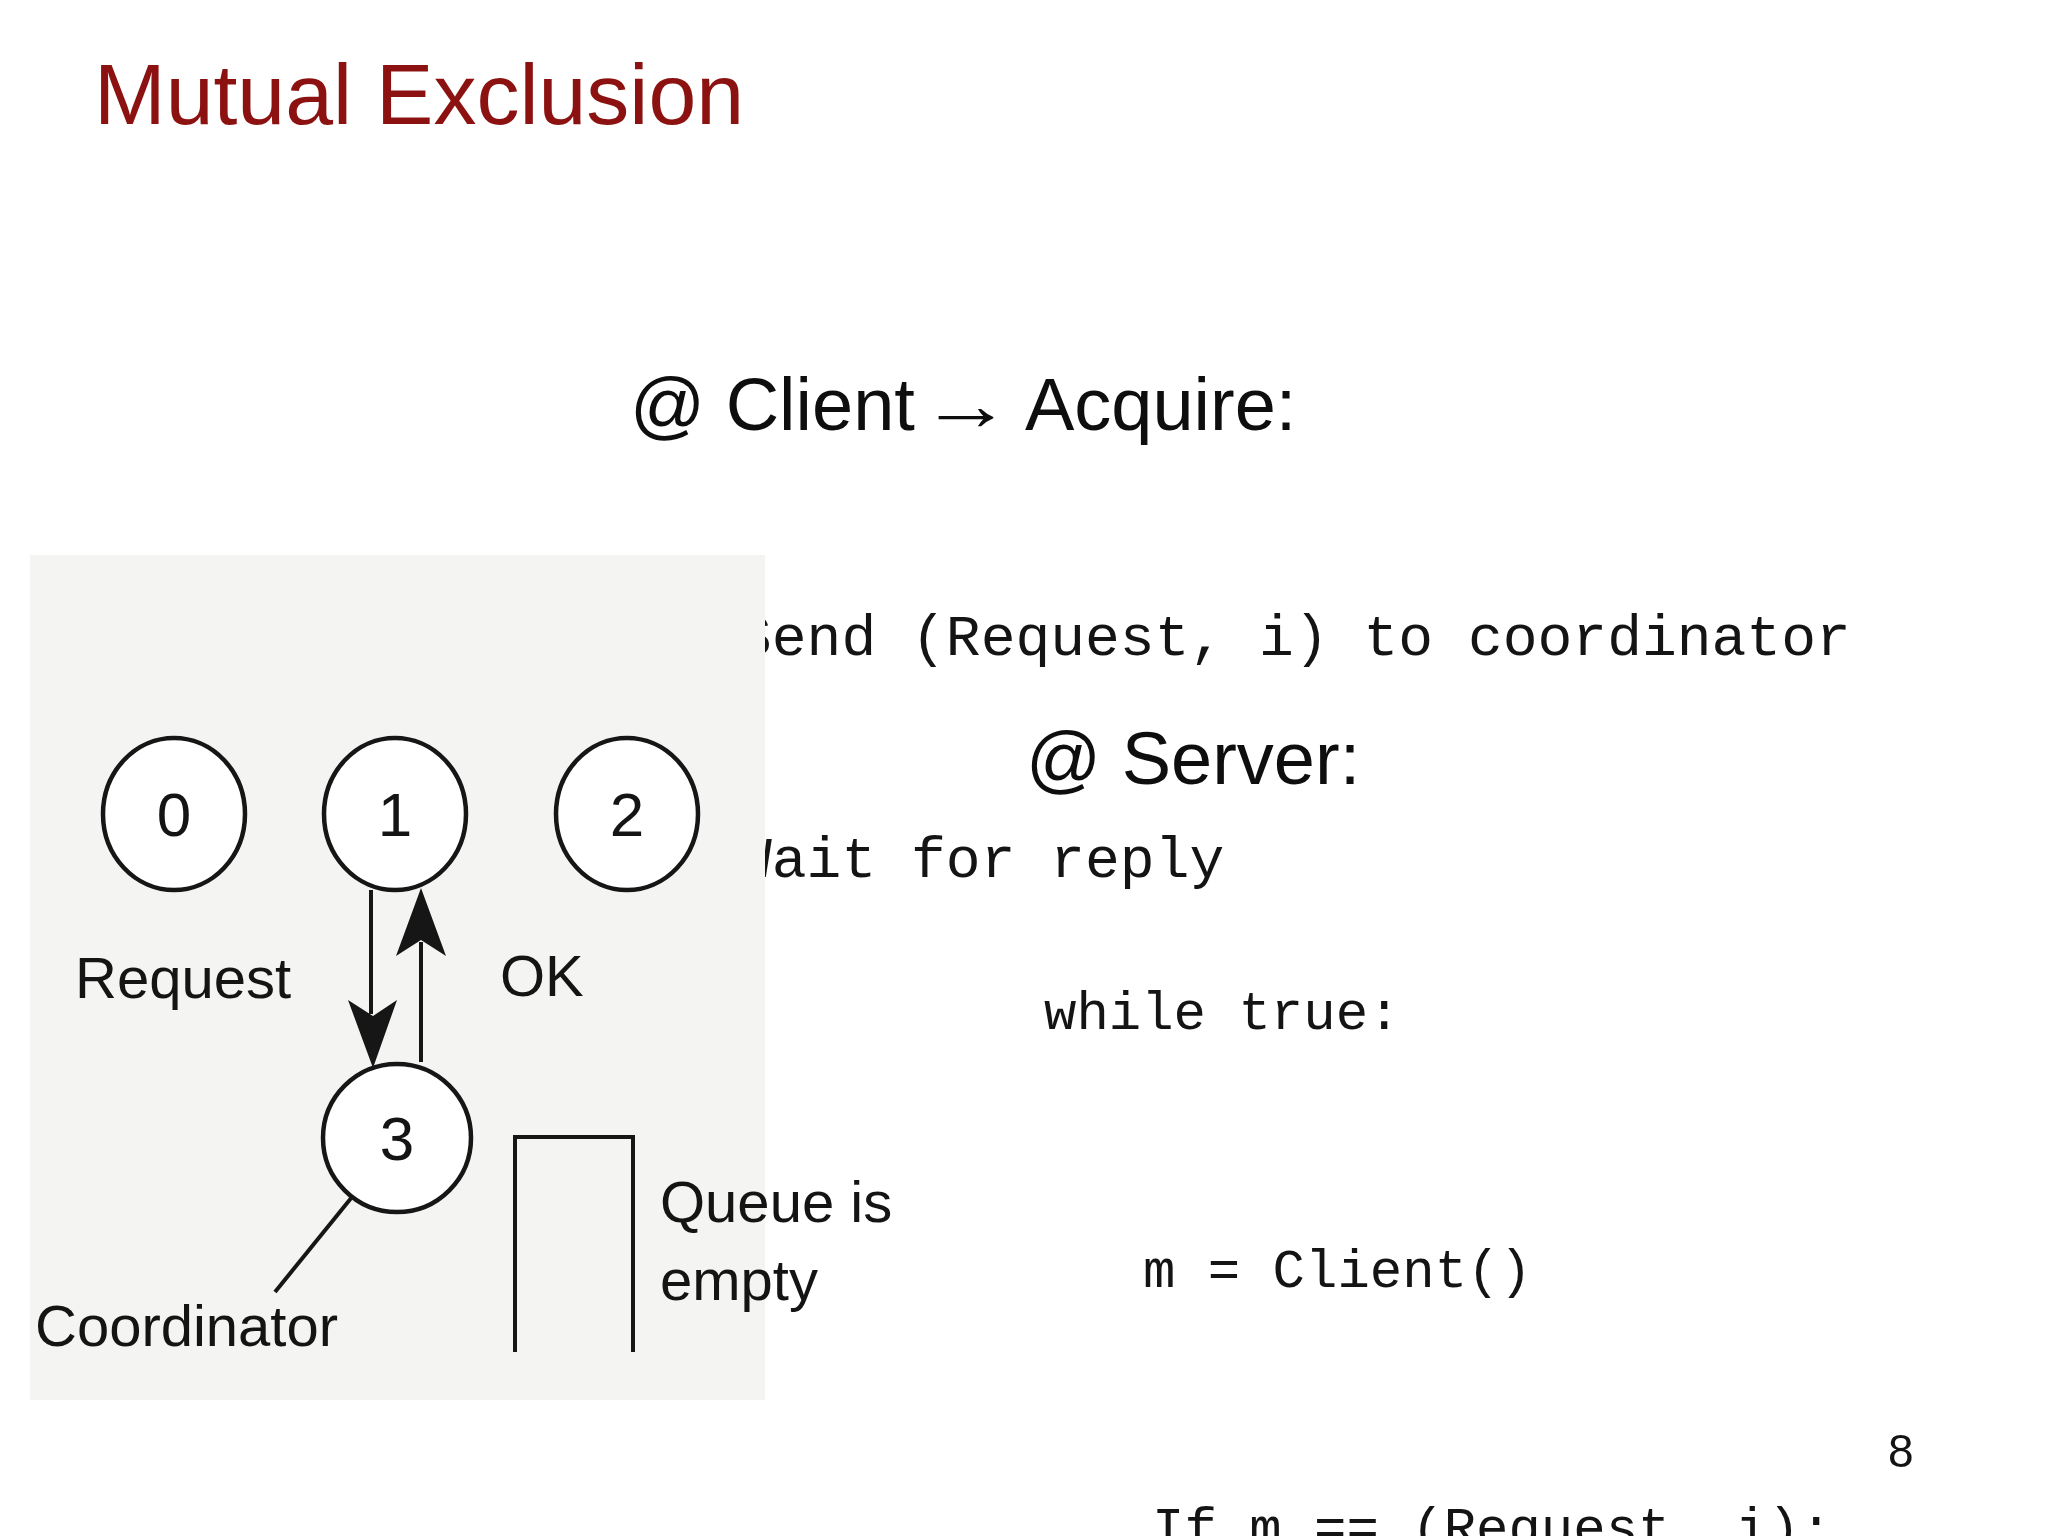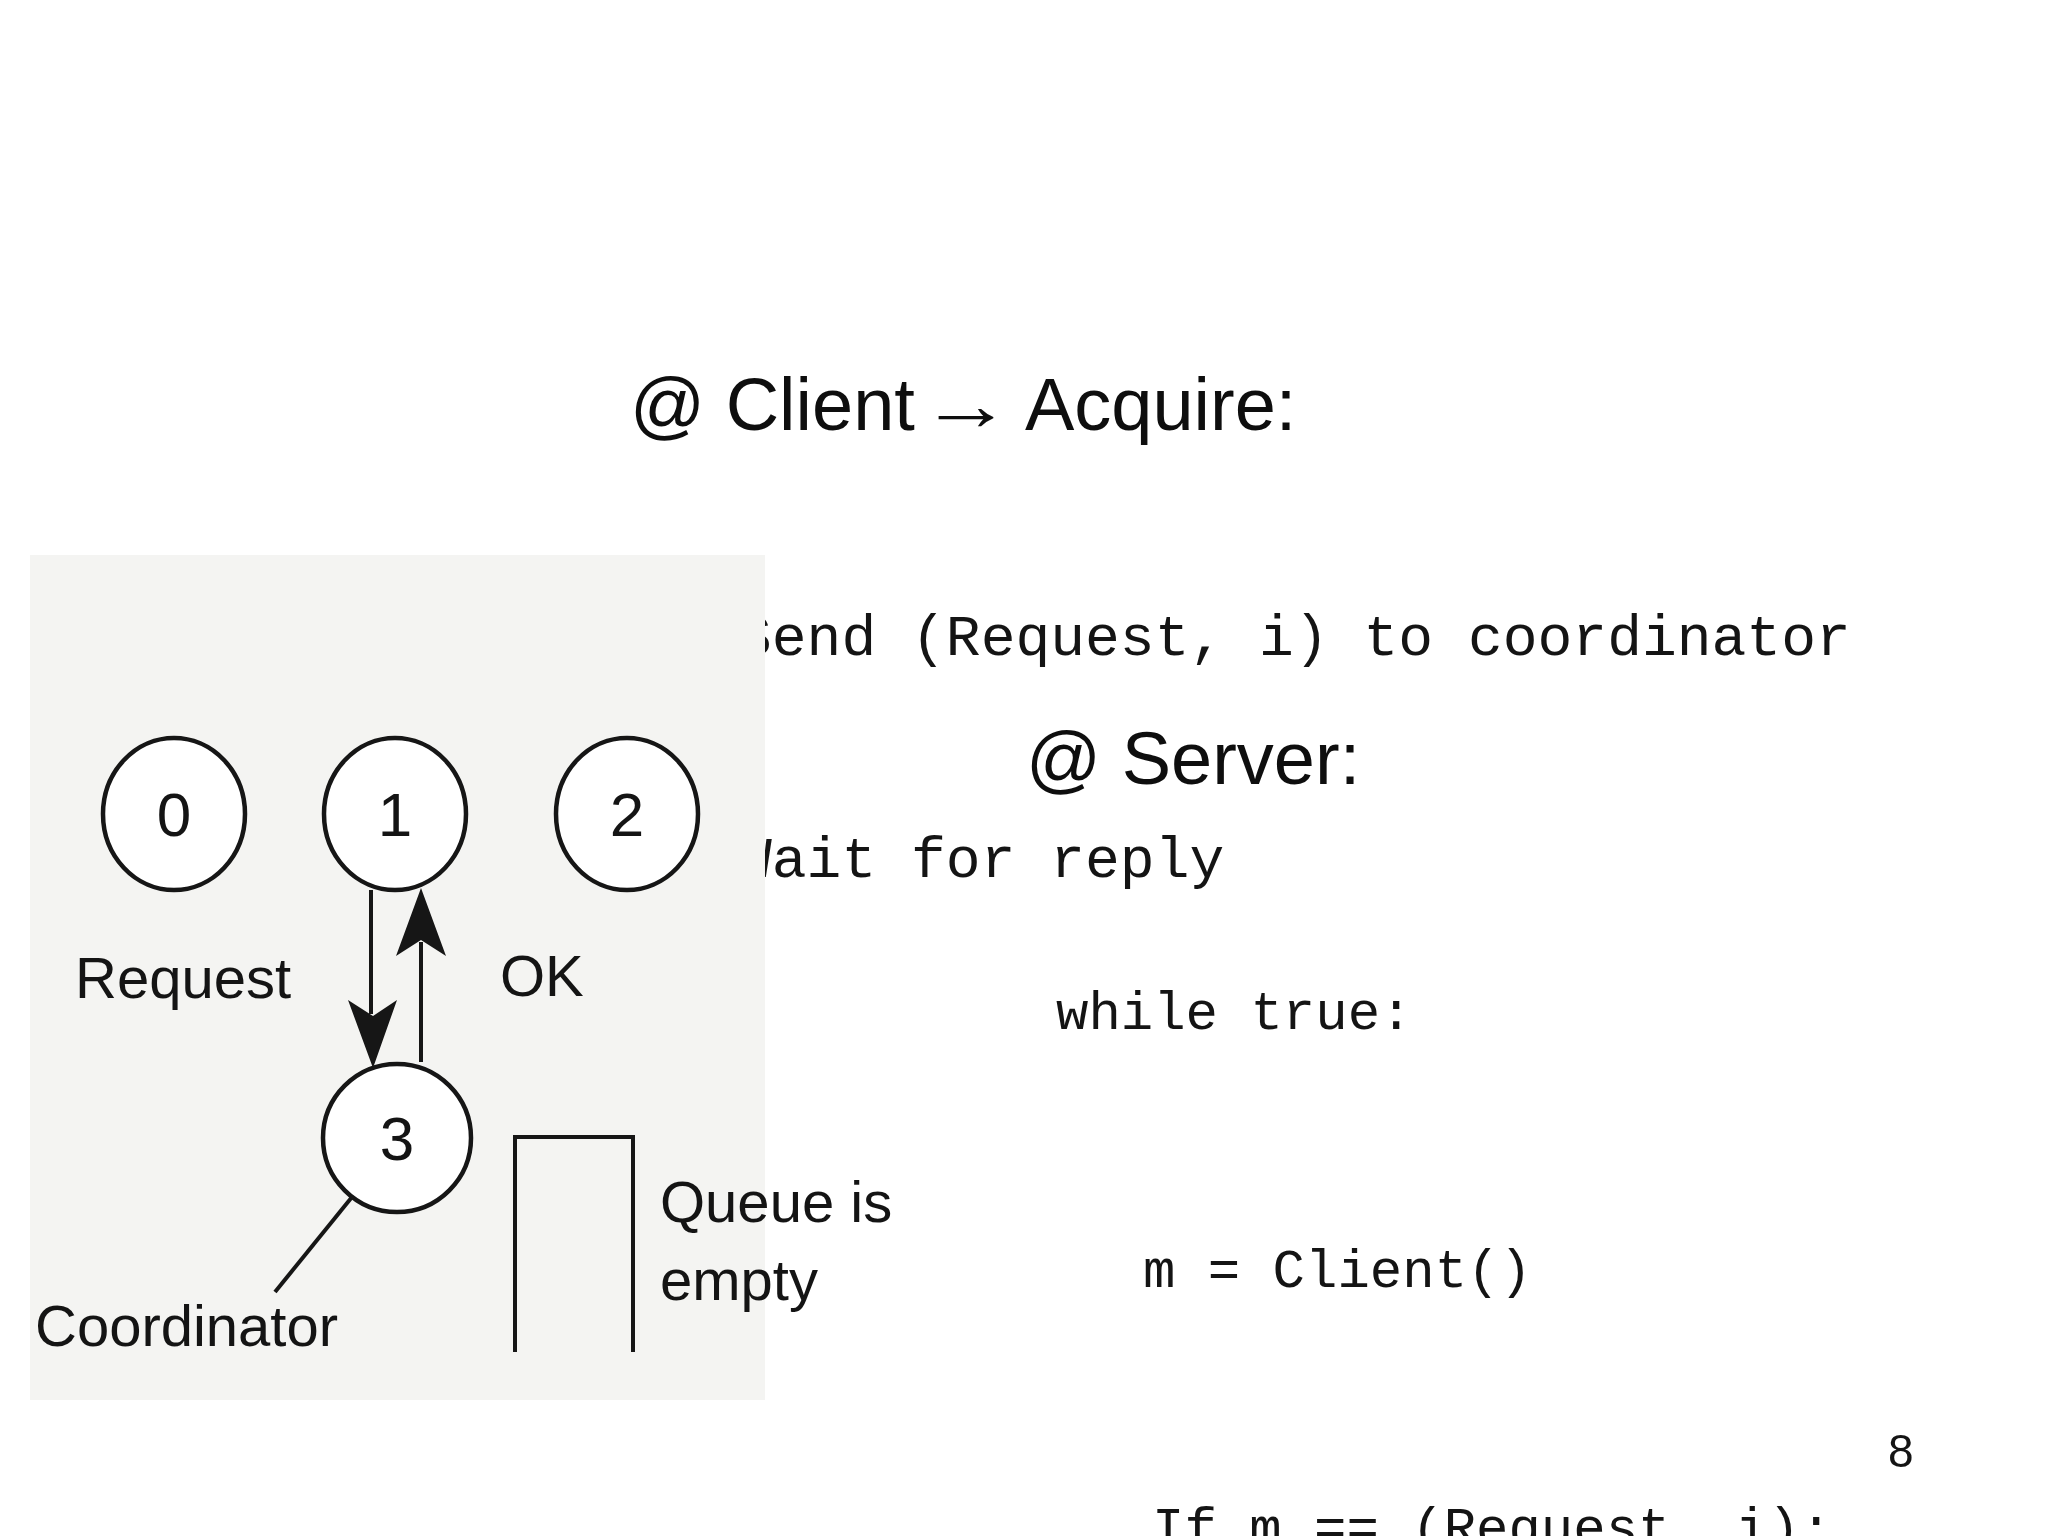--- a/index.html
+++ b/index.html
@@ -67,21 +67,21 @@
   .server-code {
     position: absolute;
     left: 1040px;
     top: 800px;
     font-family: "Liberation Mono", "DejaVu Sans Mono", monospace;
     font-size: 54px;
     line-height: 86px;
     color: #141414;
     white-space: pre;
   }
-  .server-code .ind0 { margin-left: 16px; }
+  .server-code .ind0 { margin-left: 4px; }
   .server-code .ind1 { margin-left: 103px; }
   .server-code .ind2 { margin-left: 112px; }
 
   
   .diagram-svg {
     position: absolute;
     left: 0;
     top: 0;
   }
   .diagram-svg text {
@@ -104,20 +104,21 @@
     font-size: 46px;
     color: #141414;
   }
 </style>
 </head>
 <body>
 
 <div class="slide">
 
   <div class="title">
+    <div>Mutual Exclusion</div>
   </div>
 
   <div class="client-heading">
     <span>@ Client</span><span class="arrow">→</span><span>Acquire:</span>
   </div>
 
   <div class="client-code">
     <div>Send (Request, i) to coordinator</div>
     <div>Wait for reply</div>
   </div>

